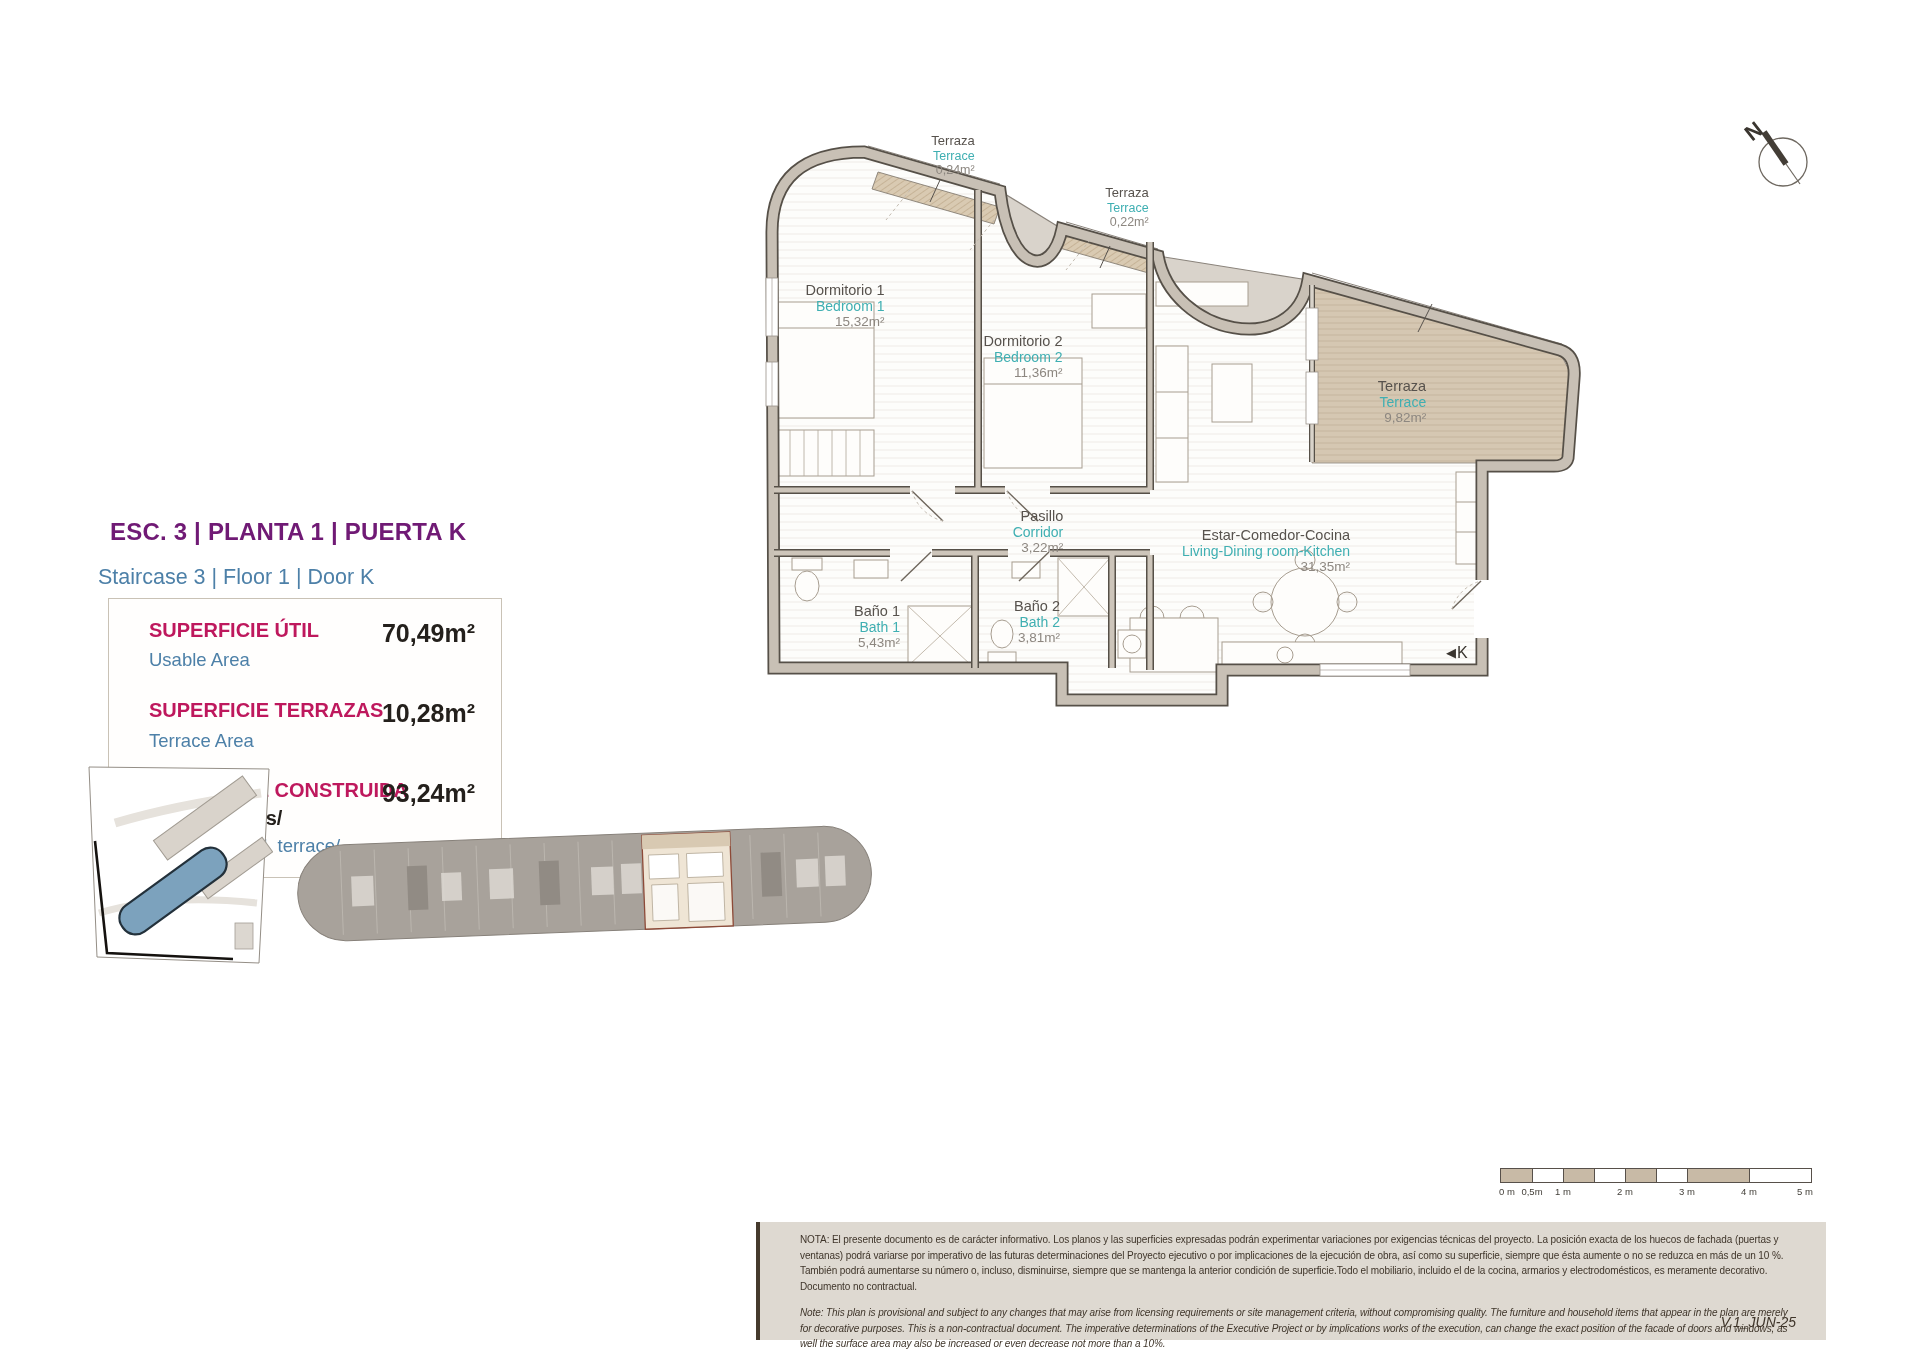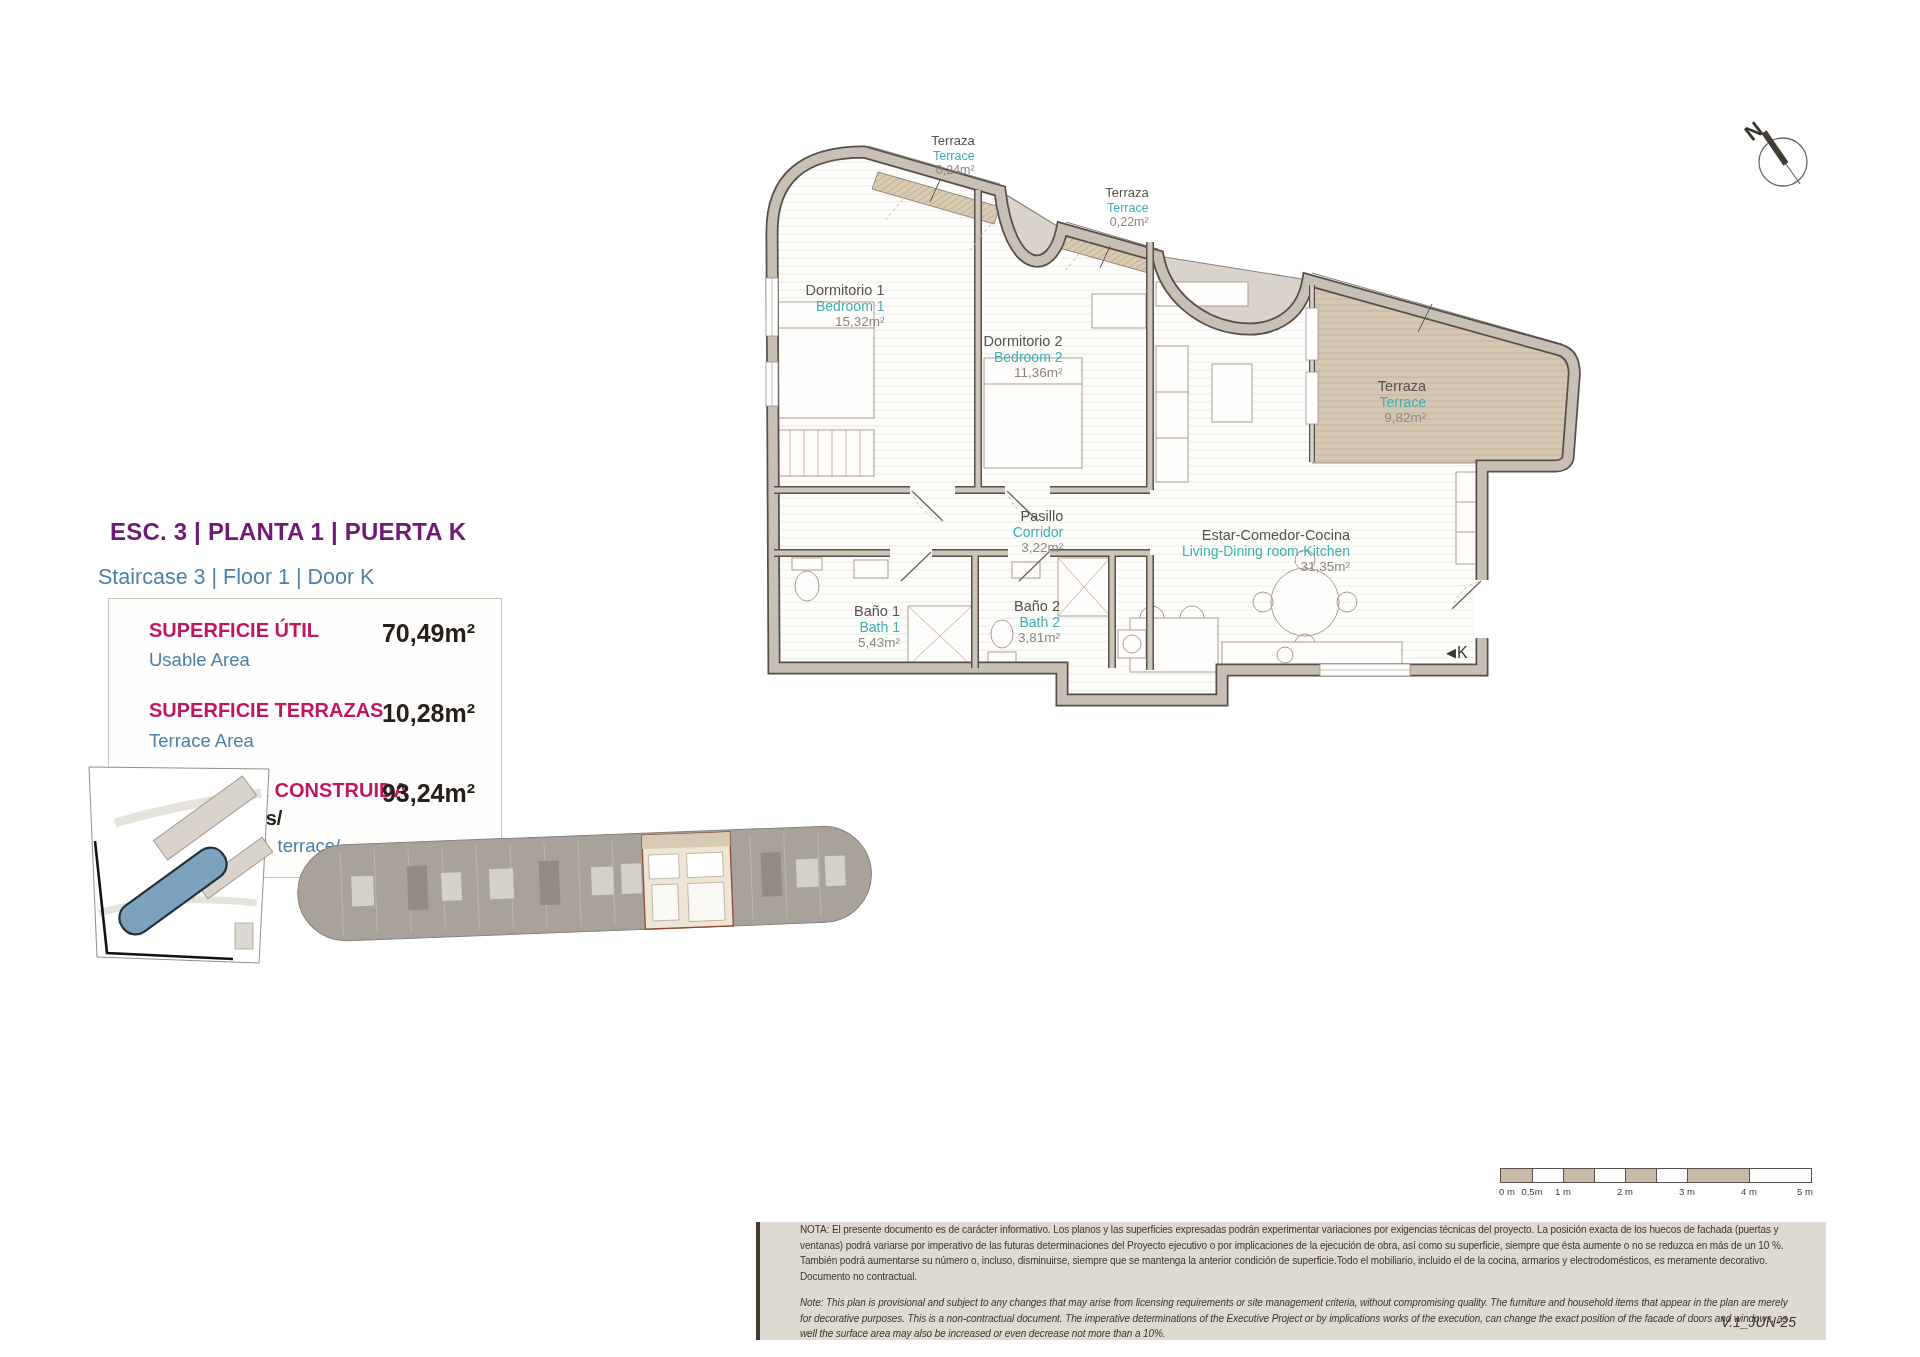--- a/index.html
+++ b/index.html
@@ -27,21 +27,21 @@
   .kmark{font-size:16px;color:#3a352f;letter-spacing:1px;}
   .kmark .tri{font-size:13px;position:relative;top:-1px;}
   
   .scalebar{width:310px;height:13px;border:1px solid #57504a;background:#fff;}
   .scaleseg{position:absolute;top:0;bottom:0;border-left:1px solid #57504a;box-sizing:border-box;}
   .scaleseg.tan{background:#c8baa6;}
   .scalelab{position:absolute;top:17px;font-size:9.5px;color:#44403a;transform:translateX(-50%);white-space:nowrap;}
   
   .notebox{background:#ded9d1;border-left:4px solid #453a2d;}
   .notebox p{margin:0 28px 11px 40px;font-size:10px;line-height:15.5px;color:#3f352a;letter-spacing:-.1px;}
-  .notebox .es-note{padding-top:0;}
+  .notebox .es-note{padding-top:10px;}
   .notebox .en-note{font-style:italic;}
   .version{position:absolute;right:30px;bottom:10px;font-size:14px;font-style:italic;color:#3f352a;}
 </style>
 </head>
 <body>
 
 <div class="page">
 
   <div class="abs title-es" style="left:110px;top:518px;">ESC. 3 | PLANTA 1 | PUERTA K</div>
   <div class="abs title-en" style="left:98px;top:550px;margin-top:15px;">Staircase 3 | Floor 1 | Door K</div>

